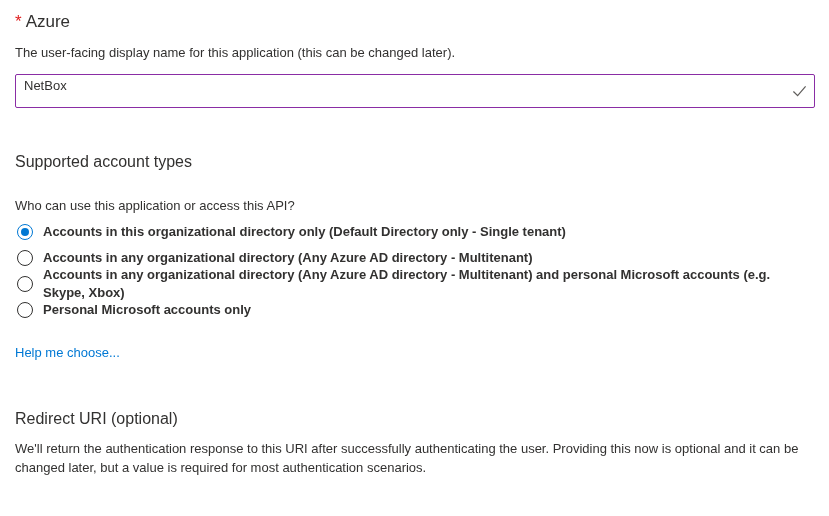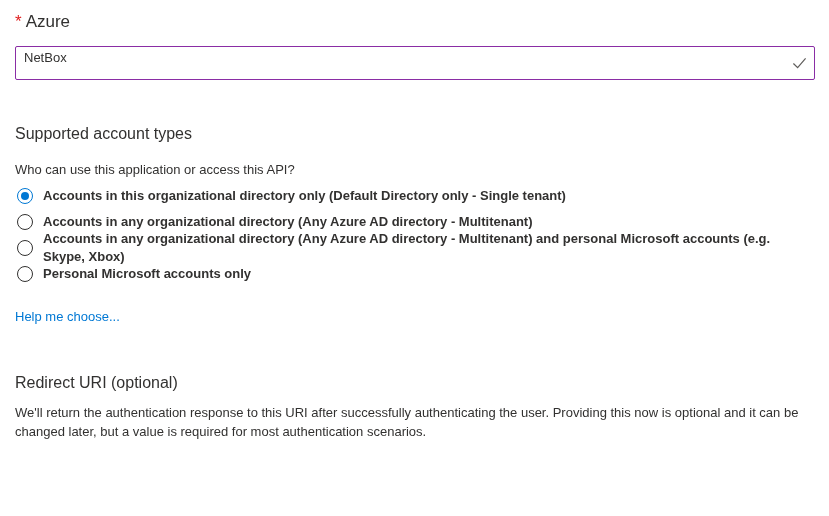--- a/index.html
+++ b/index.html
@@ -42,21 +42,21 @@
     font-family:"Liberation Sans","DejaVu Sans",sans-serif;
     font-size:13px;color:var(--text);
     outline:none;background:#fff;
   }
   .input-check{
     position:absolute;right:8px;top:50%;transform:translateY(-50%);
     width:15px;height:15px;color:var(--icon-gray);pointer-events:none;
   }
 
   .section-2{margin-top:43px;}
-  .question{margin-top:16px;font-size:13px;line-height:18px;}
+  .question{margin-top:24px;font-size:13px;line-height:18px;}
 
   .radio-group{margin-top:4px;}
   .radio-row{
     display:flex;align-items:center;height:26px;cursor:pointer;font-weight:bold;
   }
   .radio{
     width:16px;height:16px;border-radius:50%;
     border:1px solid var(--radio-unselected);
     position:relative;flex:none;margin-left:2px;background:#fff;
   }
@@ -90,20 +90,21 @@
   }
   .uri-wrap{position:relative;width:420px;}
 </style>
 </head>
 <body>
 
 <div class="page">
 
   <h1 class="section-title"><span class="required-star">*</span><span>Azure</span></h1>
 
+  <div class="desc">The user-facing display name for this application (this can be changed later).</div>
 
   <div class="input-wrap">
     <input class="text-input" type="text" value="NetBox" style="">
     <svg class="input-check" viewBox="0 0 16 16">
         <path d="M1.5 8.5 L6 13 L14.5 3" fill="none" stroke="currentColor" stroke-width="1.3"></path>
       </svg>
   </div>
 
   <div class="section-2">
     <h2 class="section-title">Supported account types</h2>

